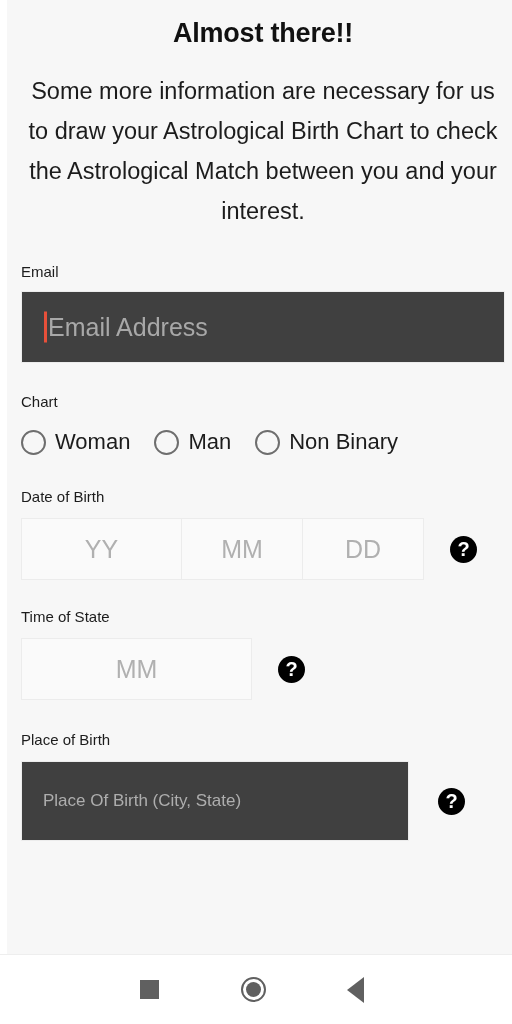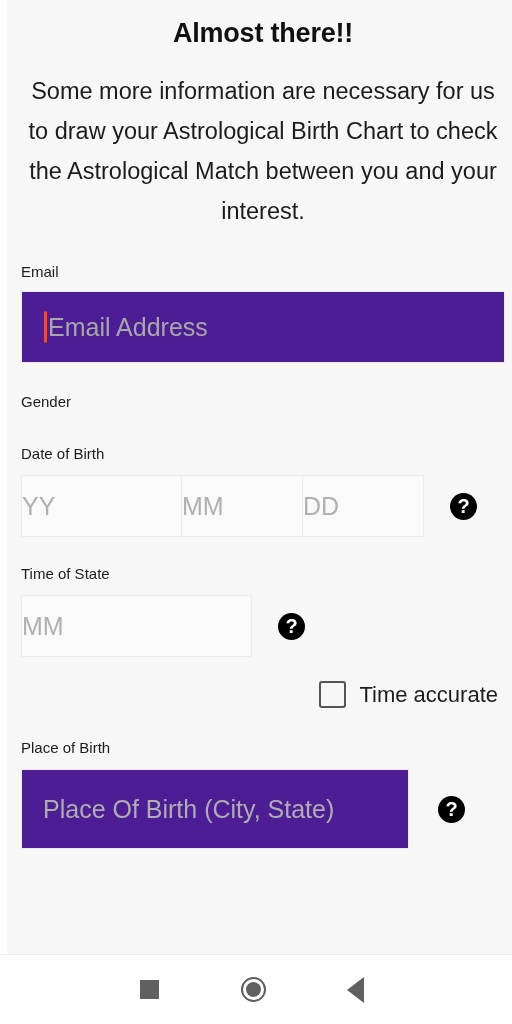--- a/index.html
+++ b/index.html
@@ -55,21 +55,21 @@
     line-height: 20px;
   }
   .sec-email { padding-top: 31px; }
   .sec-gender { padding-top: 29px; }
   .sec-dob { padding-top: 32px; }
   .sec-tob { padding-top: 27px; }
   .sec-pob { padding-top: 30px; }
 
   .input-box {
     box-sizing: border-box;
-    background: #4c1d95;
+    background: #404040;
     border: 1px solid #ececec;
     display: flex;
     align-items: center;
   }
   .email-input {
     margin-top: 9px;
     width: 484px;
     height: 72px;
     padding-left: 22px;
     position: relative;
@@ -124,21 +124,21 @@
   .seg-group {
     display: flex;
   }
   .seg {
     box-sizing: border-box;
     background: #fafafa;
     border: 1px solid #ececec;
     height: 62px;
     display: flex;
     align-items: center;
-    justify-content: flex-start;
+    justify-content: center;
   }
   .seg + .seg { border-left: none; }
   .seg .ph { font-size: 25px; color: #b0b0b0; }
   .dob-seg { width: 161px; }
   .dob-seg:nth-child(2) { width: 121px; }
   .dob-seg:nth-child(3) { width: 121px; }
   .tob-seg { width: 231px; }
   .tob-seg:nth-child(2) { width: 172px; }
 
   .help-icon {
@@ -182,21 +182,21 @@
     margin-left: 13px;
     white-space: nowrap;
   }
 
   .pob-input {
     width: 388px;
     height: 80px;
     padding-left: 21px;
     box-sizing: border-box;
   }
-  .pob-input .ph { font-size: 25px; color: #aeaeae; }
+  .pob-input .ph { font-size: 17px; color: #aeaeae; }
 
   .navbar {
     position: absolute;
     left: 0;
     top: 954px;
     width: 512px;
     height: 70px;
     background: #ffffff;
     border-top: 1px solid #eeeeee;
     box-sizing: border-box;
@@ -255,21 +255,35 @@
 
     <div class="sec-email">
       <div class="field-label">Email</div>
       <div class="input-box email-input">
         <span class="caret"></span>
         <span class="ph">Email Address</span>
       </div>
     </div>
 
     <div class="sec-gender">
-      <div class="field-label">Gender</div>
+      <div class="field-label">Chart</div>
+      <div class="radio-row">
+        <div class="radio-item">
+          <span class="radio-circle"></span>
+          <span class="radio-label">Woman</span>
+        </div>
+        <div class="radio-item">
+          <span class="radio-circle"></span>
+          <span class="radio-label">Man</span>
+        </div>
+        <div class="radio-item">
+          <span class="radio-circle"></span>
+          <span class="radio-label">Non Binary</span>
+        </div>
+      </div>
     </div>
 
     <div class="sec-dob">
       <div class="field-label">Date of Birth</div>
       <div class="row-with-help">
         <div class="seg-group">
           <div class="seg dob-seg">
             <span class="ph">YY</span>
           </div>
           <div class="seg dob-seg">
@@ -286,24 +300,20 @@
     <div class="sec-tob">
       <div class="field-label">Time of State</div>
       <div class="row-with-help">
         <div class="seg-group">
           <div class="seg tob-seg">
             <span class="ph">MM</span>
           </div>
         </div>
         <div class="help-icon tob-help">?</div>
       </div>
-      <div class="checkbox-row">
-        <span class="checkbox"></span>
-        <span class="checkbox-label">Time accurate</span>
-      </div>
     </div>
 
     <div class="sec-pob">
       <div class="field-label">Place of Birth</div>
       <div class="row-with-help">
         <div class="input-box pob-input">
           <span class="ph">Place Of Birth (City, State)</span>
         </div>
         <div class="help-icon pob-help">?</div>
       </div>

